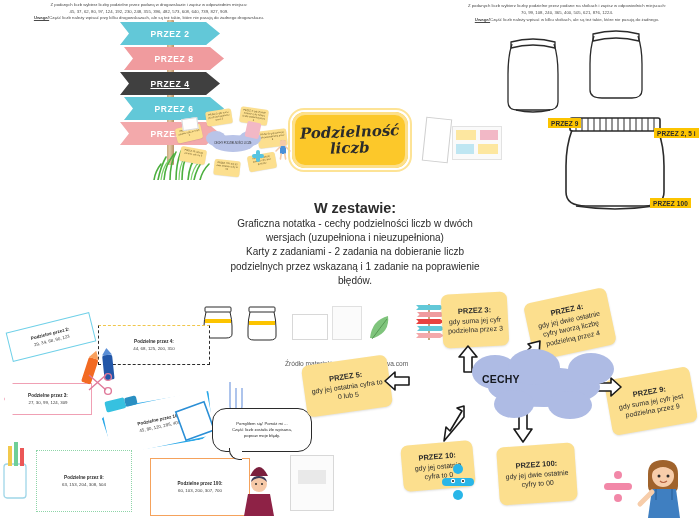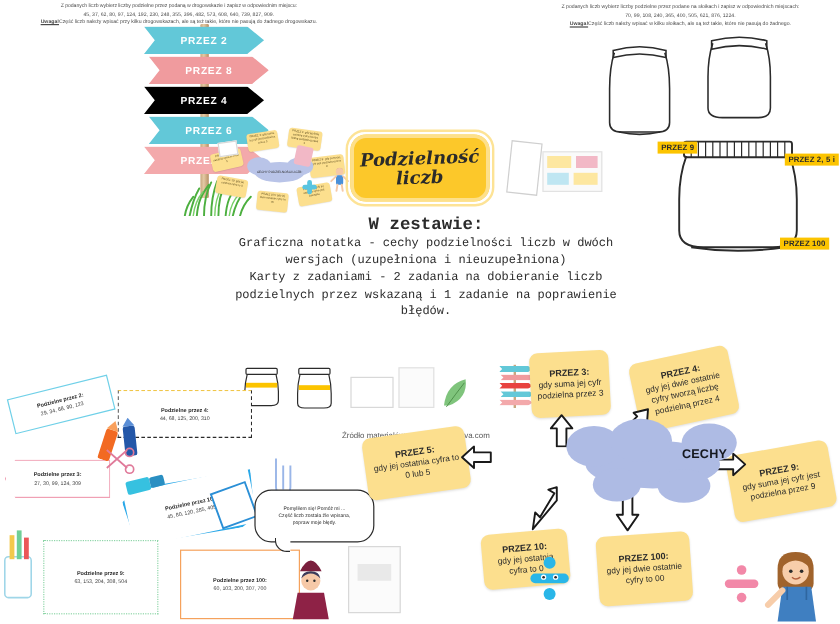--- a/index.html
+++ b/index.html
@@ -28,21 +28,21 @@
   }
   .arrow {
     position: absolute; height: 23px; width: 100px;
     display: flex; align-items: center; justify-content: center;
     color: #fff; font-weight: bold; font-size: 8.5px; letter-spacing: 0.6px;
     clip-path: polygon(0 0, 86% 0, 100% 50%, 86% 100%, 0 100%, 9% 50%);
     box-shadow: 0 1px 2px rgba(0,0,0,0.13);
   }
   .a1 { left: 48px; top: 2px;  background:#62c8d8; }
   .a2 { left: 52px; top: 27px; background:#f09b9e; }
-  .a3 { left: 48px; top: 52px; background:#000000; }
+  .a3 { left: 48px; top: 52px; background:#404040;text-decoration:underline; }
   .a4 { left: 52px; top: 77px; background:#62c8d8; }
   .a5 { left: 48px; top: 102px; background:#f3a9ab; }
   .grass { position:absolute; left:76px; top:128px; width:66px; height:32px; }
 
   
   #mini-map { left: 176px; top: 108px; width: 112px; height: 70px; }
   .mini-cloud {
     position:absolute; left:36px; top:27px; width:42px; height:17px;
     background:#b9c4e8; border-radius:50%;
   }
@@ -94,21 +94,21 @@
   #tr-instr .bold { font-weight:bold; text-decoration:underline; }
 
   
   .jarlabel {
     position:absolute; background:#fcc400; color:#2b2b2b;
     font-size:6.5px; font-weight:bold; padding:1.5px 3px; white-space:nowrap;
     letter-spacing:0.1px;
   }
 
   
-  #main-text { left: 120px; top: 180px; width: 470px; text-align:center;font-family:Liberation Mono, monospace; }
+  #main-text { left: 120px; top: 200px; width: 470px; text-align:center; }
   #main-text .h { font-size:14.5px; font-weight:bold; color:#2b2b2b; margin-bottom:1px; }
   #main-text .l { font-size:10px; color:#2b2b2b; line-height:1.42; }
 
   
   #credit { left: 285px; top: 360px; font-size:6.6px; color:#585858; }
 
   
   .tcard {
     position:absolute; text-align:center; background:#fff;
     display:flex; flex-direction:column; align-items:center; justify-content:center;
@@ -148,21 +148,21 @@
     background:#aebbe4; border-radius:50%;
   }
   .bcloud .bump { position:absolute; background:#aebbe4; border-radius:50%; }
   .bcloud .b1 { width:46px; height:34px; left:-16px; top:-12px; }
   .bcloud .b2 { width:52px; height:36px; left:20px; top:-18px; }
   .bcloud .b3 { width:46px; height:32px; right:-14px; top:-14px; }
   .bcloud .b4 { width:40px; height:28px; left:6px; bottom:-11px; }
   .bcloud .b5 { width:44px; height:28px; right:8px; bottom:-12px; }
   .bcloud .ctext {
     position:absolute; left:-6px; top:6px; width:124px; z-index:3;
-    text-align:right; font-size:10.5px; font-weight:bold; color:#15181f;
+    text-align:left; font-size:10.5px; font-weight:bold; color:#15181f;
     line-height:1.25; letter-spacing:0.2px;
   }
   .bcard {
     position:absolute; background:#fcdf8e; border-radius:7px; padding:4px 5px;
     box-shadow:0 1px 2px rgba(0,0,0,.12); text-align:center;
     display:flex; flex-direction:column; align-items:center; justify-content:center;
     color:#2b2b2b;
   }
   .bcard .bh { font-size:7.5px; font-weight:bold; line-height:1.2; }
   .bcard .bd { font-size:7px; line-height:1.3; margin-top:1px; }

